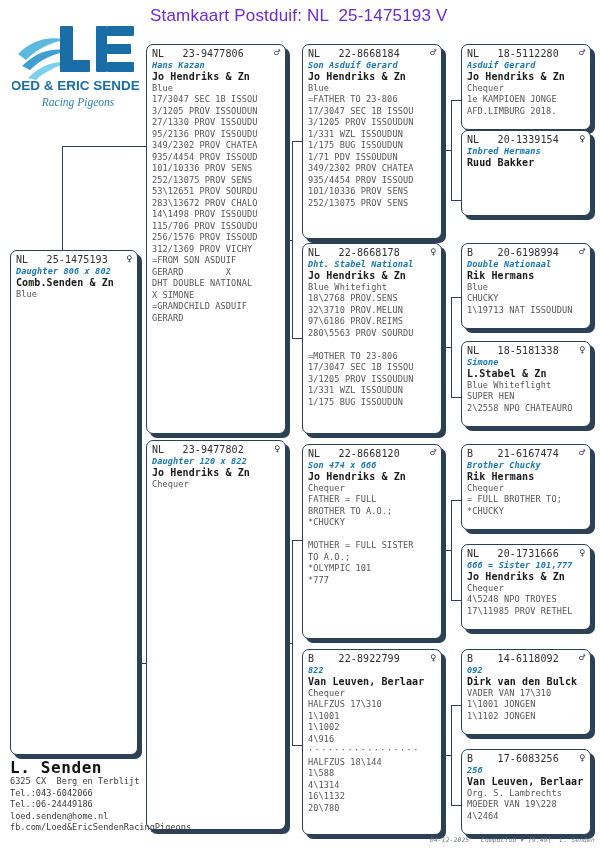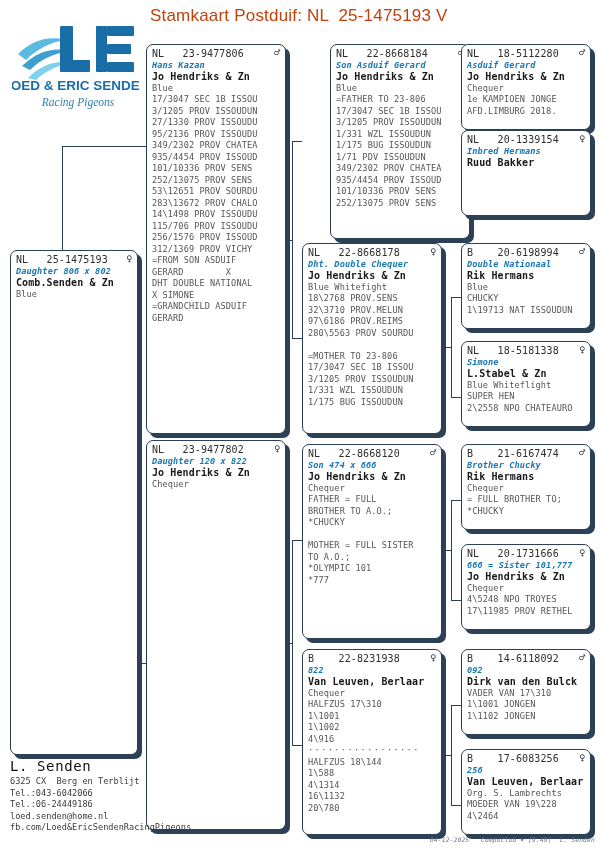--- a/index.html
+++ b/index.html
@@ -12,21 +12,21 @@
     color:#3a3a3a;
   }
   .page{position:absolute;left:0;top:0;width:600px;height:861px;}
 
   
   .logo{position:absolute;left:12px;top:10px;width:128px;height:104px;}
   .logo svg{display:block;}
   .title{
     position:absolute;left:150px;top:6px;width:440px;
     font-family:"Liberation Sans","DejaVu Sans",sans-serif;
-    font-size:17px;color:#c2410c;letter-spacing:.2px;
+    font-size:17px;color:#6d28d9;letter-spacing:.2px;
     white-space:pre;
   }
 
   
   .wires{position:absolute;left:0;top:0;width:600px;height:861px;}
 
   
   .card{
     position:absolute;
     background:#ffffff;
@@ -60,21 +60,21 @@
   }
   .lines div{min-height:11.5px;}
   .dotsep{
     color:#555;font-size:8.6px;line-height:11.5px;letter-spacing:1.4px;
   }
 
   
   .breeder-name{
     position:absolute;left:10px;top:758px;
     font-family:"DejaVu Sans Mono","Liberation Mono",monospace;
-    font-weight:normal;font-size:14px;color:#111;letter-spacing:.6px;
+    font-weight:bold;font-size:16px;color:#111;letter-spacing:.6px;
   }
   .breeder-lines{
     position:absolute;left:10px;top:776px;
     font-size:8.6px;line-height:11.6px;color:#3b3b3b;white-space:pre;
   }
   .printinfo{
     position:absolute;left:430px;top:836px;
     font-size:6.2px;color:#6c7680;white-space:pre;letter-spacing:.2px;
     font-style:italic;
   }
@@ -170,53 +170,53 @@
   <div class="card" style="left:146px;top:440px;width:140px;height:390px;">
     <div class="crow">
       <span class="ring">NL   23-9477802</span>
       <span class="sex">♀</span>
     </div>
     <div class="name">Daughter 120 x 822</div>
     <div class="owner">Jo Hendriks &amp; Zn</div>
     <div class="lines"><div class="">Chequer</div></div>
   </div>
 
-  <div class="card" style="left:302px;top:44px;width:140px;height:195px;margin-left:28px;">
+  <div class="card" style="left:302px;top:44px;width:140px;height:195px;">
     <div class="crow">
       <span class="ring">NL   22-8668184</span>
       <span class="sex">♂</span>
     </div>
     <div class="name">Son Asduif Gerard</div>
     <div class="owner">Jo Hendriks &amp; Zn</div>
     <div class="lines"><div class="">Blue</div><div class="">=FATHER TO 23-806</div><div class="">17/3047 SEC 1B ISSOU</div><div class="">3/1205 PROV ISSOUDUN</div><div class="">1/331 WZL ISSOUDUN</div><div class="">1/175 BUG ISSOUDUN</div><div class="">1/71 PDV ISSOUDUN</div><div class="">349/2302 PROV CHATEA</div><div class="">935/4454 PROV ISSOUD</div><div class="">101/10336 PROV SENS</div><div class="">252/13075 PROV SENS</div></div>
   </div>
 
   <div class="card" style="left:302px;top:243px;width:140px;height:191px;">
     <div class="crow">
       <span class="ring">NL   22-8668178</span>
       <span class="sex">♀</span>
     </div>
-    <div class="name">Dht. Double Chequer</div>
+    <div class="name">Dht. Stabel National</div>
     <div class="owner">Jo Hendriks &amp; Zn</div>
     <div class="lines"><div class="">Blue Whitefight</div><div class="">18\2768 PROV.SENS</div><div class="">32\3710 PROV.MELUN</div><div class="">97\6186 PROV.REIMS</div><div class="">280\5563 PROV SOURDU</div><div class="">&nbsp;</div><div class="">=MOTHER TO 23-806</div><div class="">17/3047 SEC 1B ISSOU</div><div class="">3/1205 PROV ISSOUDUN</div><div class="">1/331 WZL ISSOUDUN</div><div class="">1/175 BUG ISSOUDUN</div></div>
   </div>
 
   <div class="card" style="left:302px;top:444px;width:140px;height:195px;">
     <div class="crow">
       <span class="ring">NL   22-8668120</span>
       <span class="sex">♂</span>
     </div>
     <div class="name">Son 474 x 666</div>
     <div class="owner">Jo Hendriks &amp; Zn</div>
     <div class="lines"><div class="">Chequer</div><div class="">FATHER = FULL</div><div class="">BROTHER TO A.O.;</div><div class="">*CHUCKY</div><div class="">&nbsp;</div><div class="">MOTHER = FULL SISTER</div><div class="">TO A.O.;</div><div class="">*OLYMPIC 101</div><div class="">*777</div></div>
   </div>
 
   <div class="card" style="left:302px;top:649px;width:140px;height:186px;">
     <div class="crow">
-      <span class="ring">B    22-8231938</span>
+      <span class="ring">B    22-8922799</span>
       <span class="sex">♀</span>
     </div>
     <div class="name">822</div>
     <div class="owner">Van Leuven, Berlaar</div>
     <div class="lines"><div class="">Chequer</div><div class="">HALFZUS 17\310</div><div class="">1\1001</div><div class="">1\1002</div><div class="">4\916</div><div class="dotsep">·················</div><div class="">HALFZUS 18\144</div><div class="">1\588</div><div class="">4\1314</div><div class="">16\1132</div><div class="">20\780</div></div>
   </div>
 
   <div class="card" style="left:461px;top:44px;width:130px;height:86px;">
     <div class="crow">
       <span class="ring">NL   18-5112280</span>

